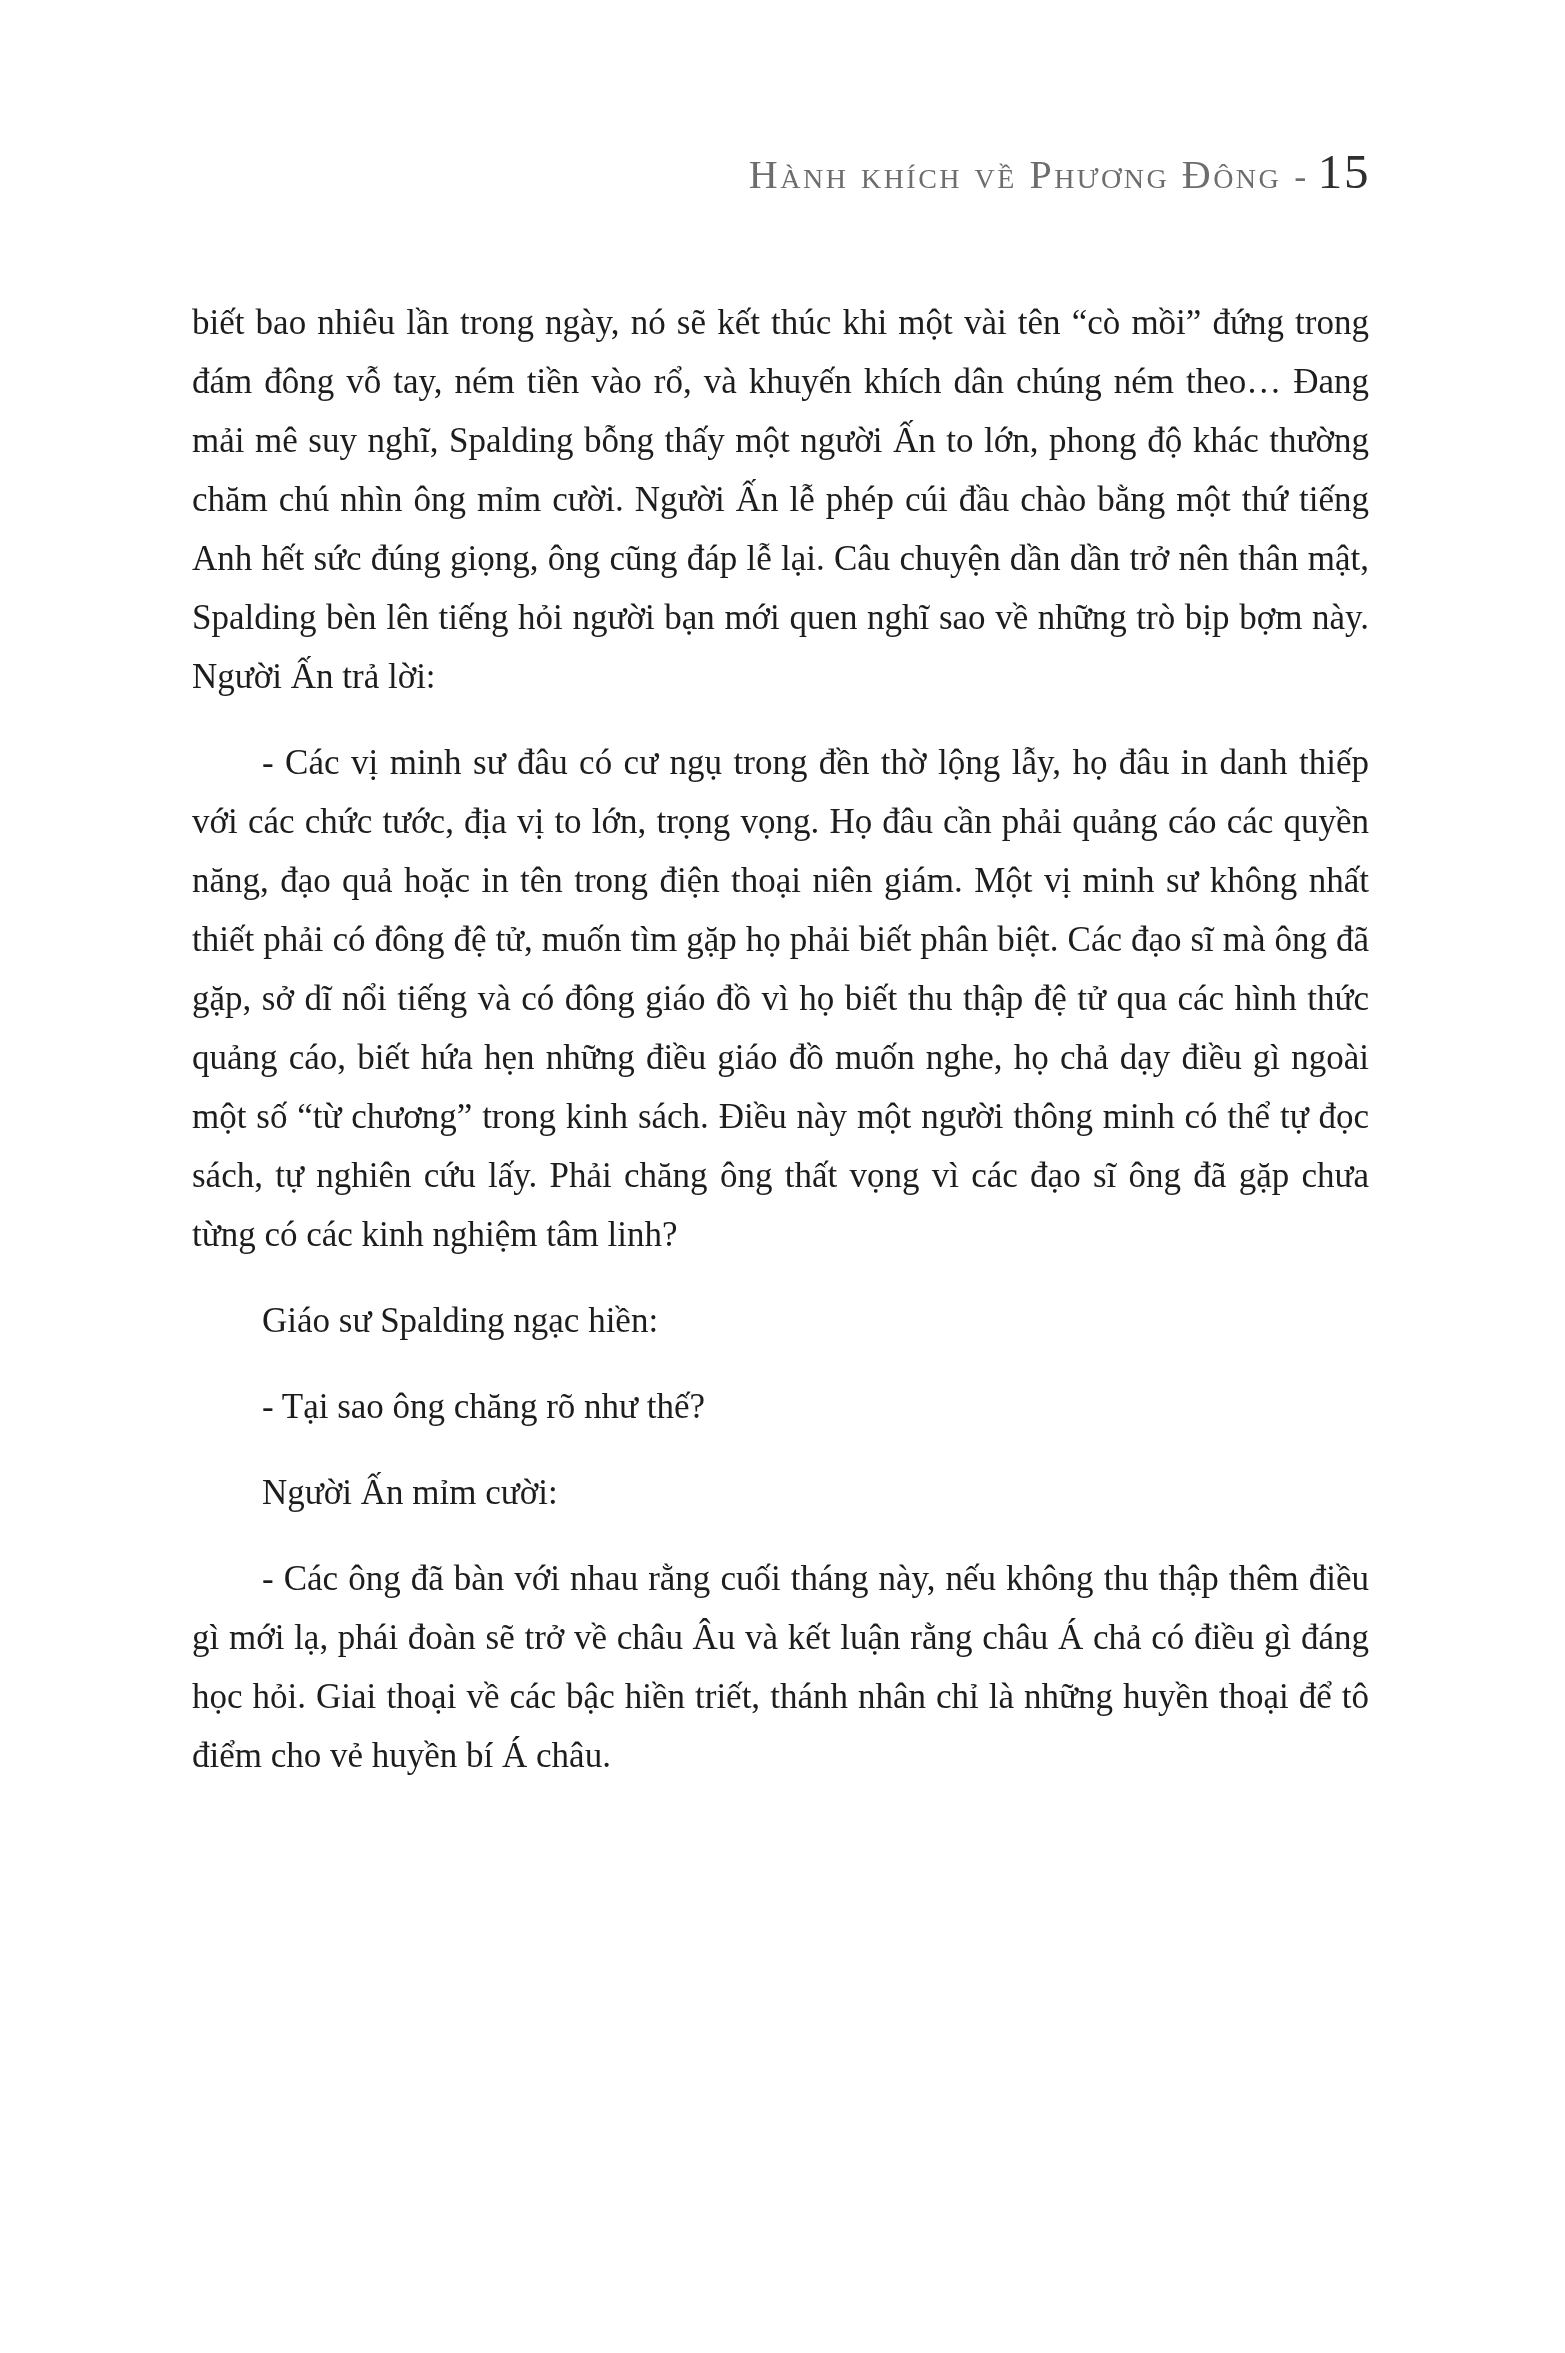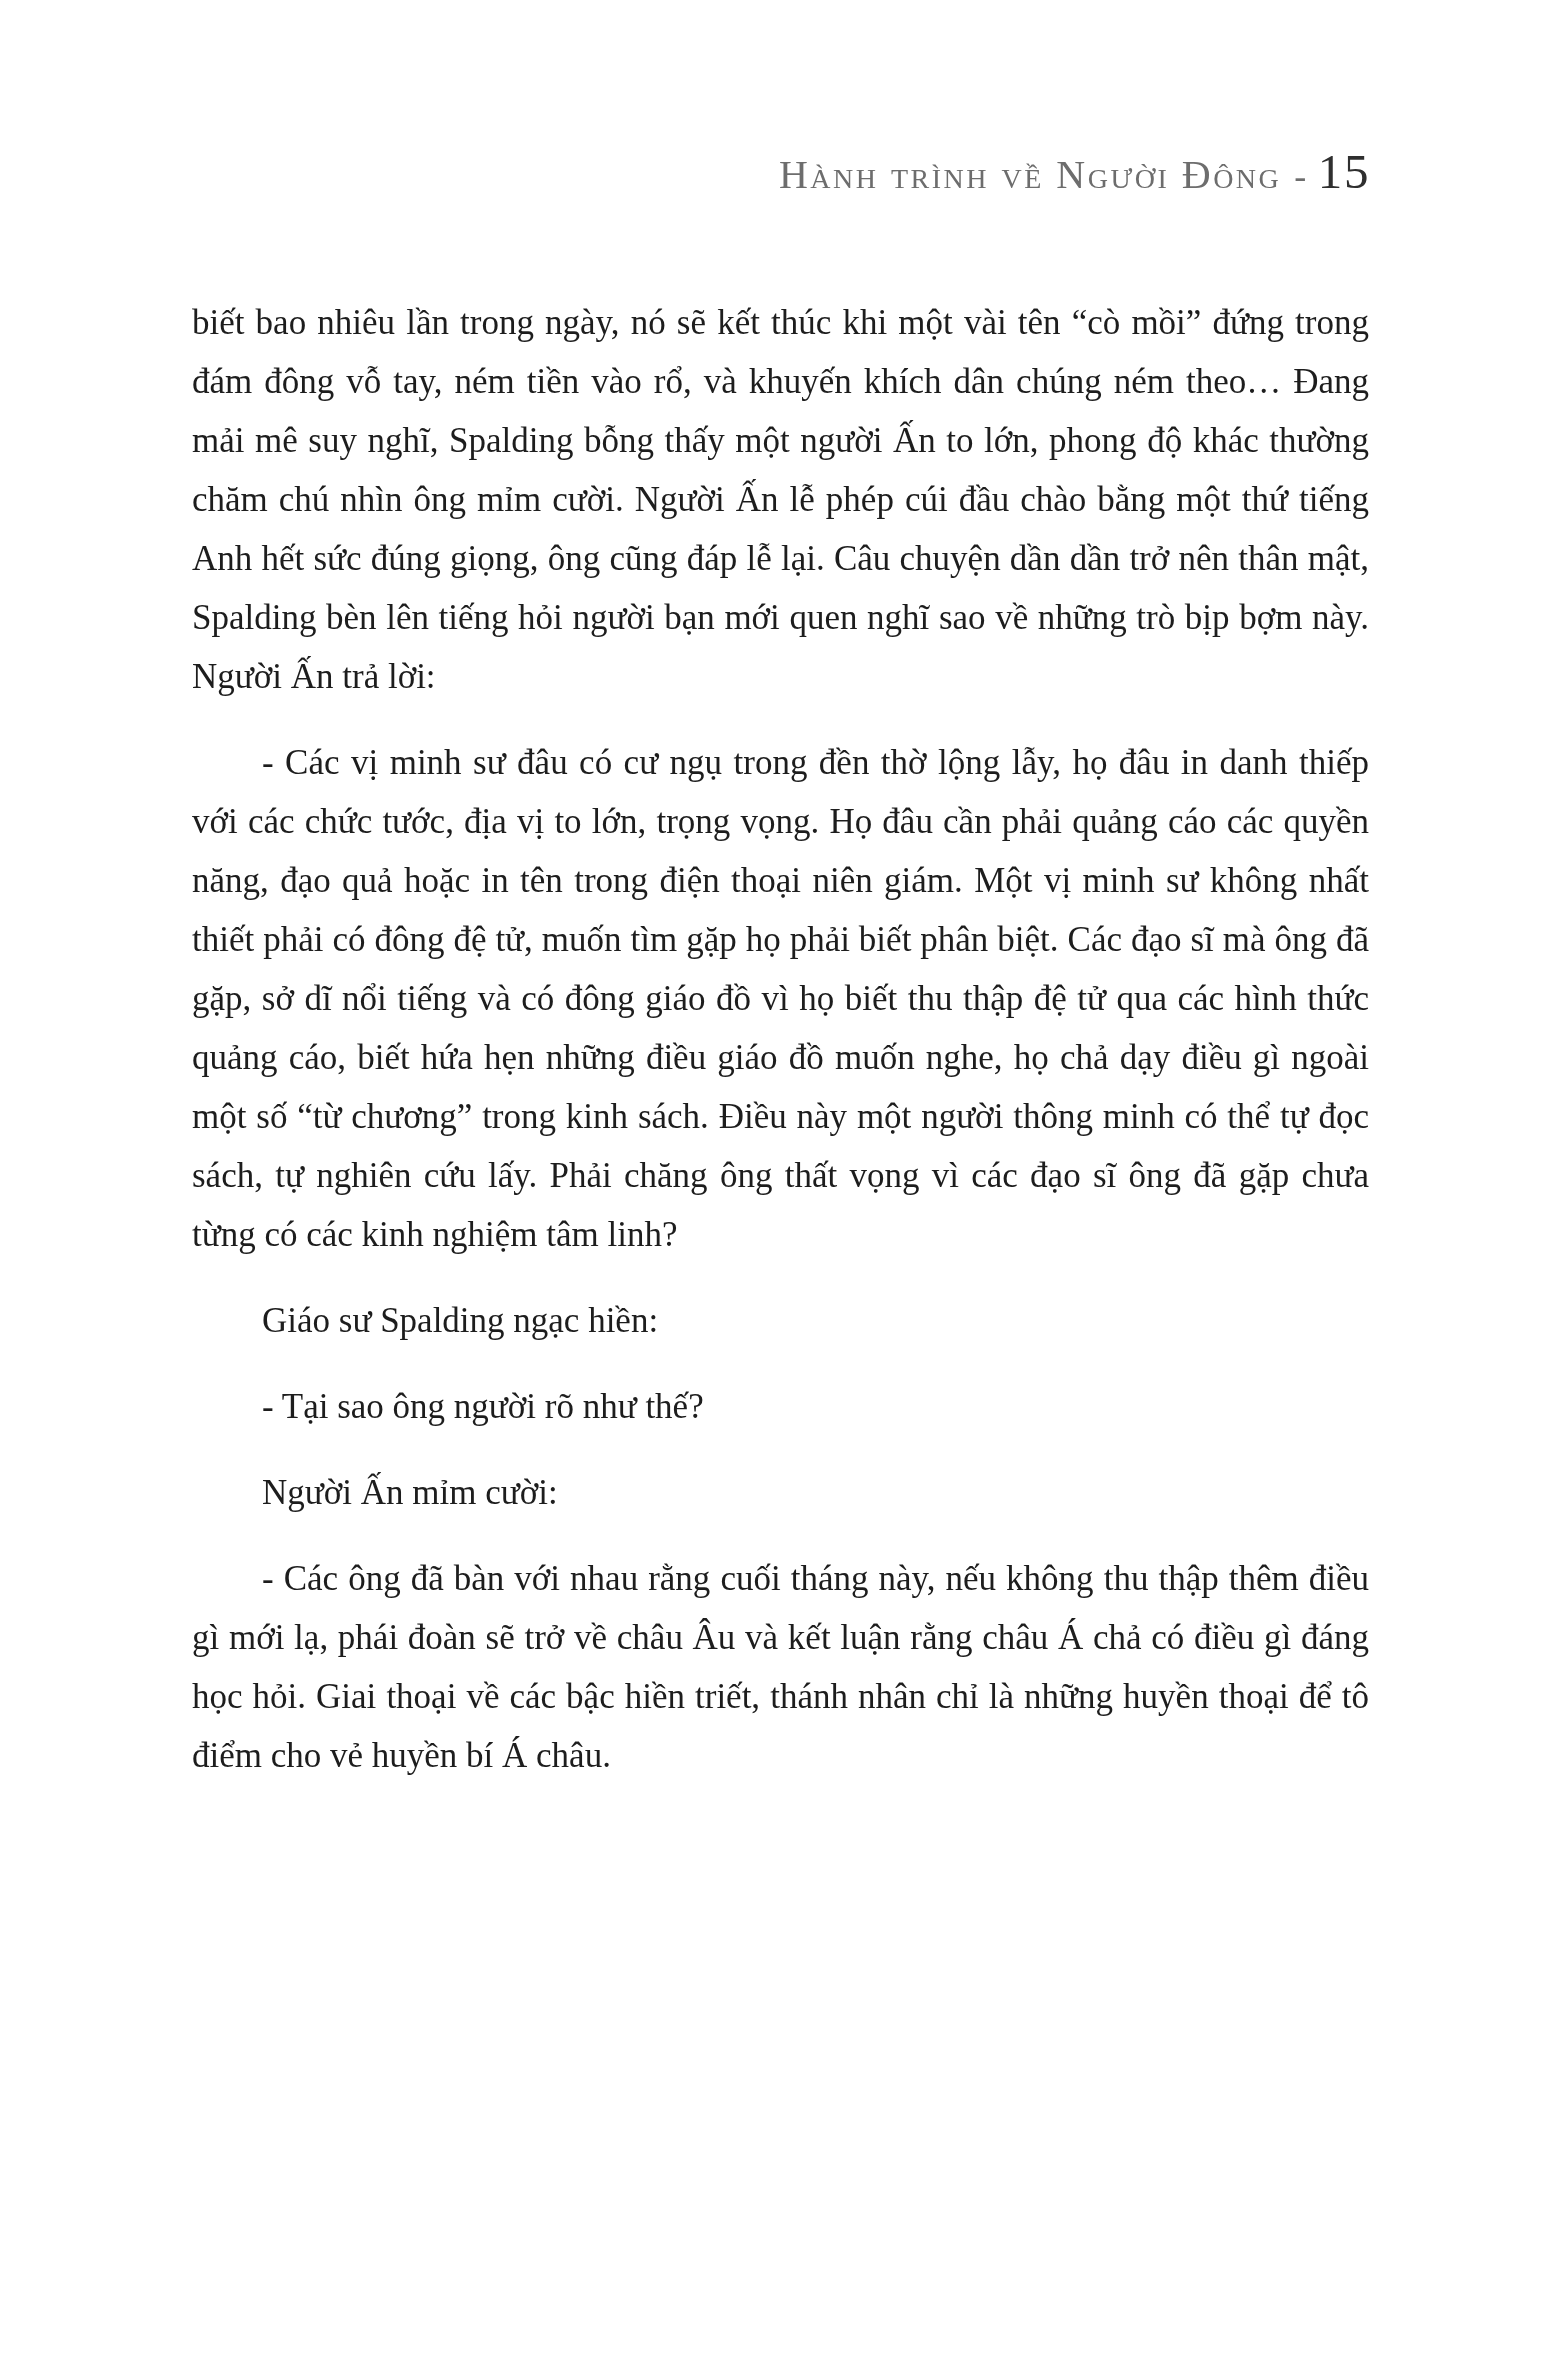--- a/index.html
+++ b/index.html
@@ -56,28 +56,28 @@
   .body-text p{margin-top:27px;}
   .body-text p:first-child{margin-top:0;}
   .body-text p.indent{text-indent:70px;}
 </style>
 </head>
 <body>
 
 <div class="page">
 
   <div class="running-header">
-    <span class="title">Hành trình về Người Đông</span>
+    <span class="title">Hành khích về Phương Đông</span>
     <span class="sep">-</span>
     <span class="pagenum">15</span>
   </div>
 
   <div class="body-text">
     <p>biết bao nhiêu lần trong ngày, nó sẽ kết thúc khi một vài tên “cò mồi” đứng trong đám đông vỗ tay, ném tiền vào rổ, và khuyến khích dân chúng ném theo… Đang mải mê suy nghĩ, Spalding bỗng thấy một người Ấn to lớn, phong độ khác thường chăm chú nhìn ông mỉm cười. Người Ấn lễ phép cúi đầu chào bằng một thứ tiếng Anh hết sức đúng giọng, ông cũng đáp lễ lại. Câu chuyện dần dần trở nên thân mật, Spalding bèn lên tiếng hỏi người bạn mới quen nghĩ sao về những trò bịp bợm này. Người Ấn trả lời:</p>
     <p class="indent">- Các vị minh sư đâu có cư ngụ trong đền thờ lộng lẫy, họ đâu in danh thiếp với các chức tước, địa vị to lớn, trọng vọng. Họ đâu cần phải quảng cáo các quyền năng, đạo quả hoặc in tên trong điện thoại niên giám. Một vị minh sư không nhất thiết phải có đông đệ tử, muốn tìm gặp họ phải biết phân biệt. Các đạo sĩ mà ông đã gặp, sở dĩ nổi tiếng và có đông giáo đồ vì họ biết thu thập đệ tử qua các hình thức quảng cáo, biết hứa hẹn những điều giáo đồ muốn nghe, họ chả dạy điều gì ngoài một số “từ chương” trong kinh sách. Điều này một người thông minh có thể tự đọc sách, tự nghiên cứu lấy. Phải chăng ông thất vọng vì các đạo sĩ ông đã gặp chưa từng có các kinh nghiệm tâm linh?</p>
     <p class="indent">Giáo sư Spalding ngạc hiền:</p>
-    <p class="indent">- Tại sao ông người rõ như thế?</p>
+    <p class="indent">- Tại sao ông chăng rõ như thế?</p>
     <p class="indent">Người Ấn mỉm cười:</p>
     <p class="indent">- Các ông đã bàn với nhau rằng cuối tháng này, nếu không thu thập thêm điều gì mới lạ, phái đoàn sẽ trở về châu Âu và kết luận rằng châu Á chả có điều gì đáng học hỏi. Giai thoại về các bậc hiền triết, thánh nhân chỉ là những huyền thoại để tô điểm cho vẻ huyền bí Á châu.</p>
   </div>
 
 </div>
 
 
 </body></html>

